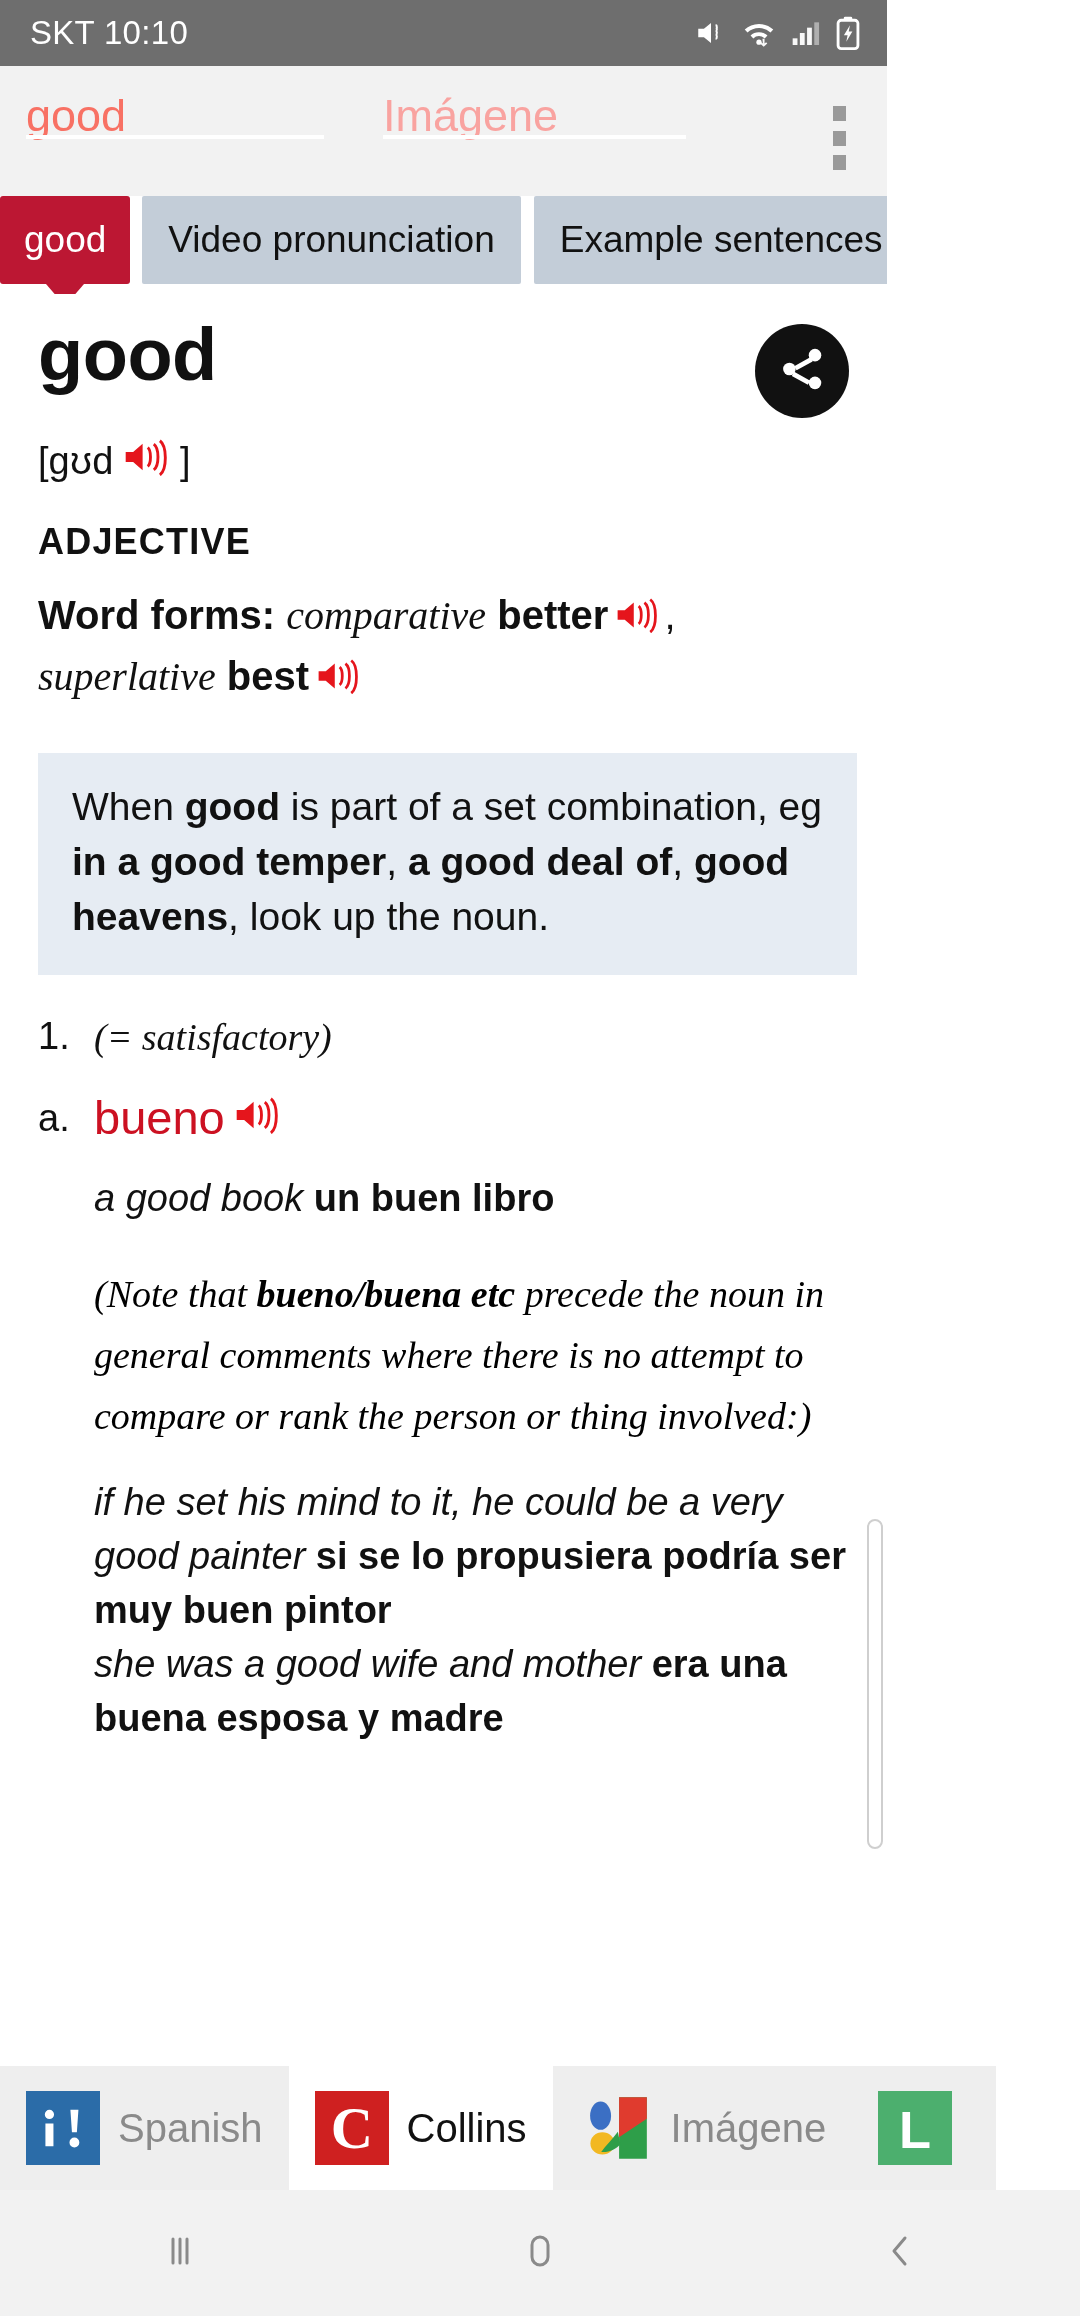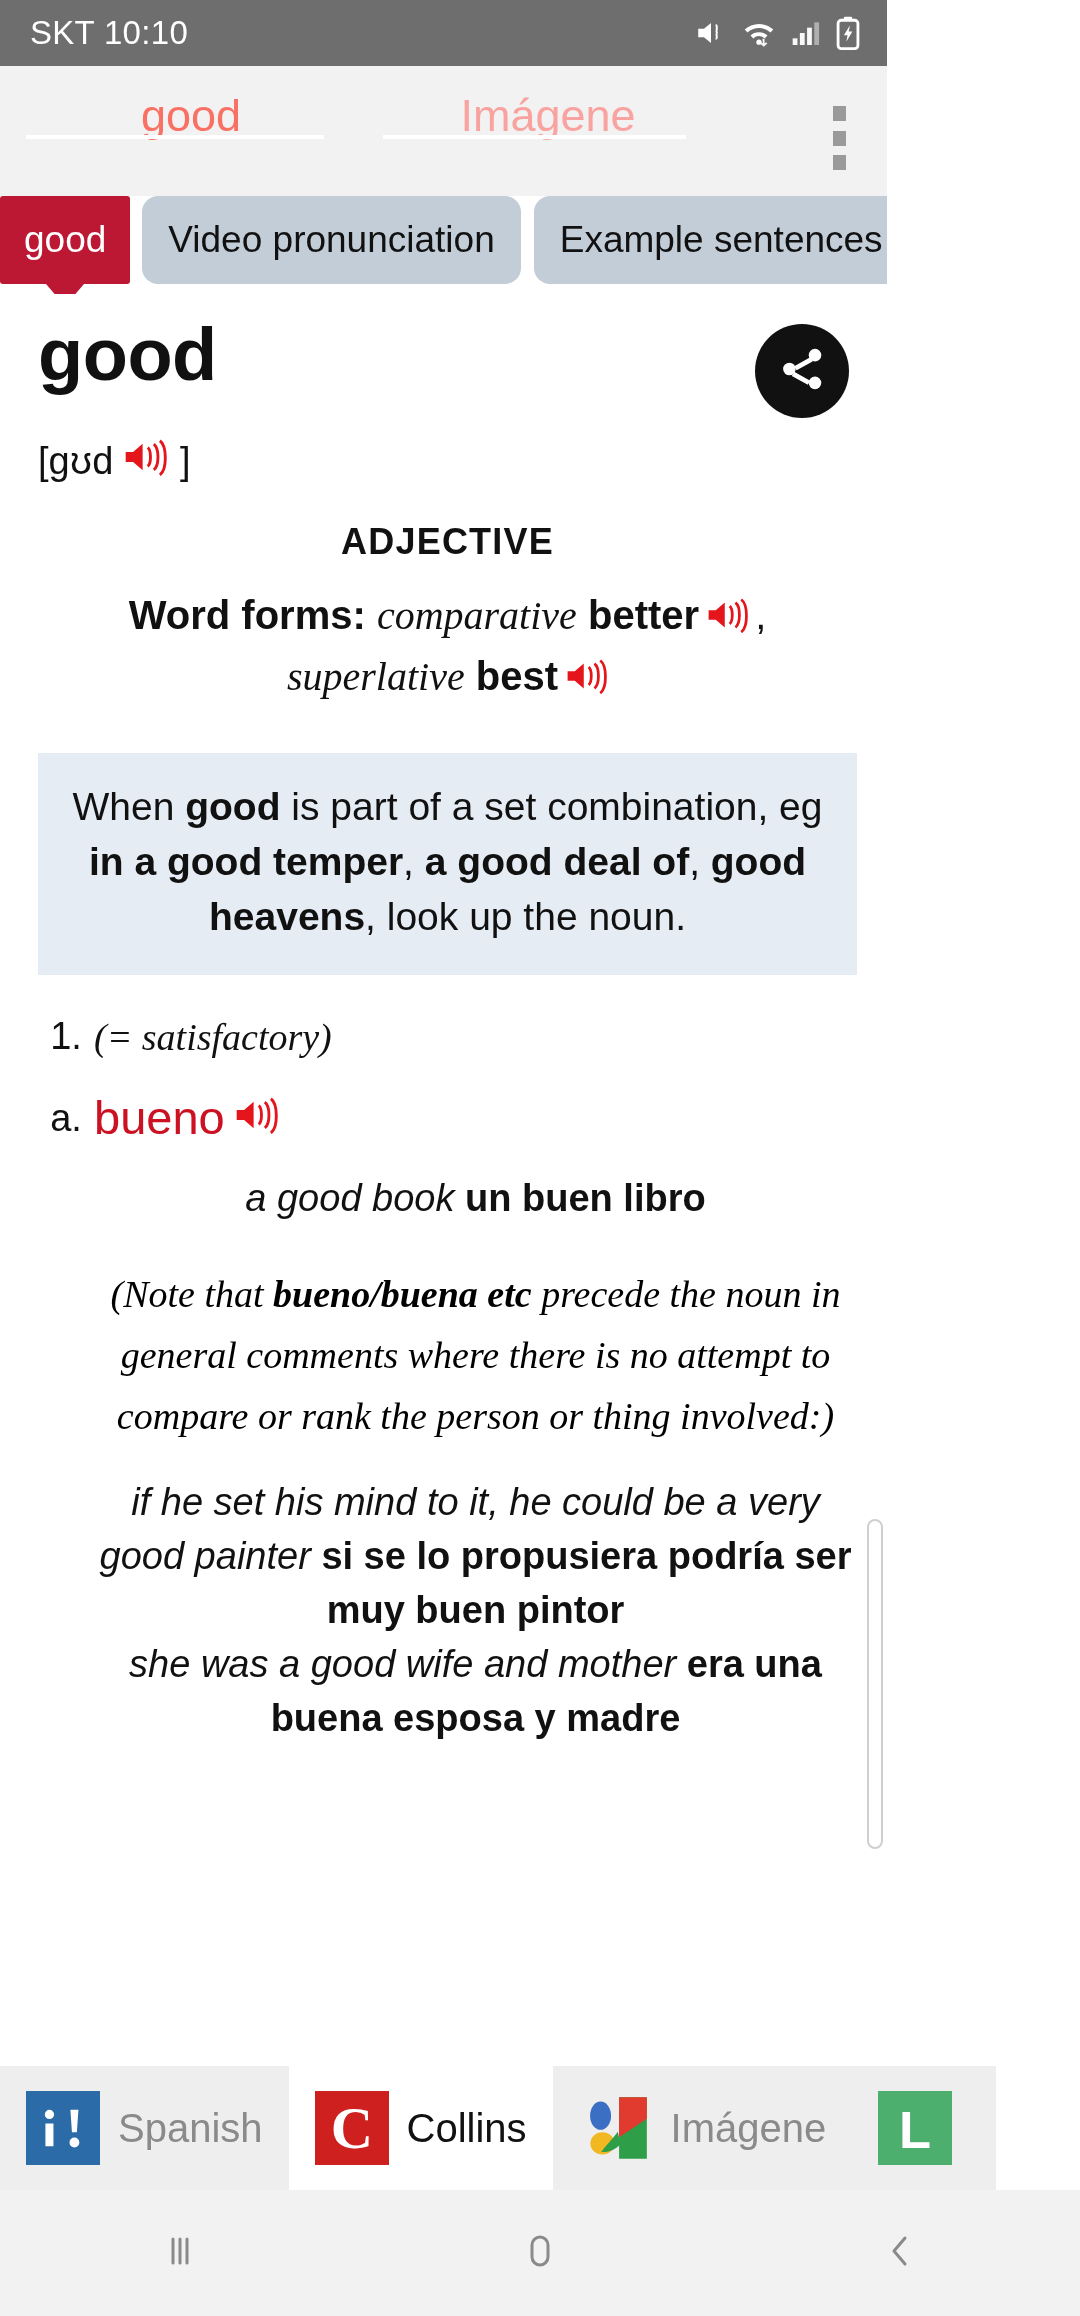--- a/index.html
+++ b/index.html
@@ -2,21 +2,21 @@
 <html><head>
 <meta charset="utf-8">
 <style>
   * { box-sizing: border-box; margin: 0; padding: 0; }
   html, body {
     width: 1080px; height: 2316px;
     background: #ffffff;
     font-family: "Liberation Sans", sans-serif;
     overflow: hidden;
   }
-  .screen { position: relative; width: 887px; height: 2316px; background: #7f1d1d; text-align: center; }
+  .screen { position: relative; width: 887px; height: 2316px; background: #7f1d1d; }
 
   
   .statusbar {
     height: 66px; background: #6e6e6e; color: #ffffff;
     display: flex; align-items: center; justify-content: space-between;
     padding: 0 26px 0 30px;
   }
   .status-left { font-size: 33px; letter-spacing: .3px; font-weight: 400; }
   .status-right { display: flex; align-items: center; gap: 13px; }
   .status-right svg { display: block; }
@@ -50,21 +50,21 @@
 
   
   .tabstrip {
     height: 98px; background: #ffffff;
     display: flex; align-items: flex-start; padding-left: 0; position: relative;
     overflow: hidden;
   }
   .tab {
     height: 88px; display: flex; align-items: center; justify-content: center;
     font-size: 37px; color: #111; white-space: nowrap;
-    background: #c3cdd8; border-radius: 16px; margin-right: 13px;
+    background: #c3cdd8; border-radius: 2px; margin-right: 13px;
     padding: 0 26px; position: relative; flex: 0 0 auto;
   }
   .tab.active {
     background: #bc1733; color: #ffffff; border-radius: 3px;
     padding: 0 24px; margin-right: 12px;
   }
   .tab.active::after {
     content: ""; position: absolute; left: 50%; transform: translateX(-50%);
     bottom: -22px; width: 0; height: 0;
     border-left: 19px solid transparent; border-right: 19px solid transparent;

